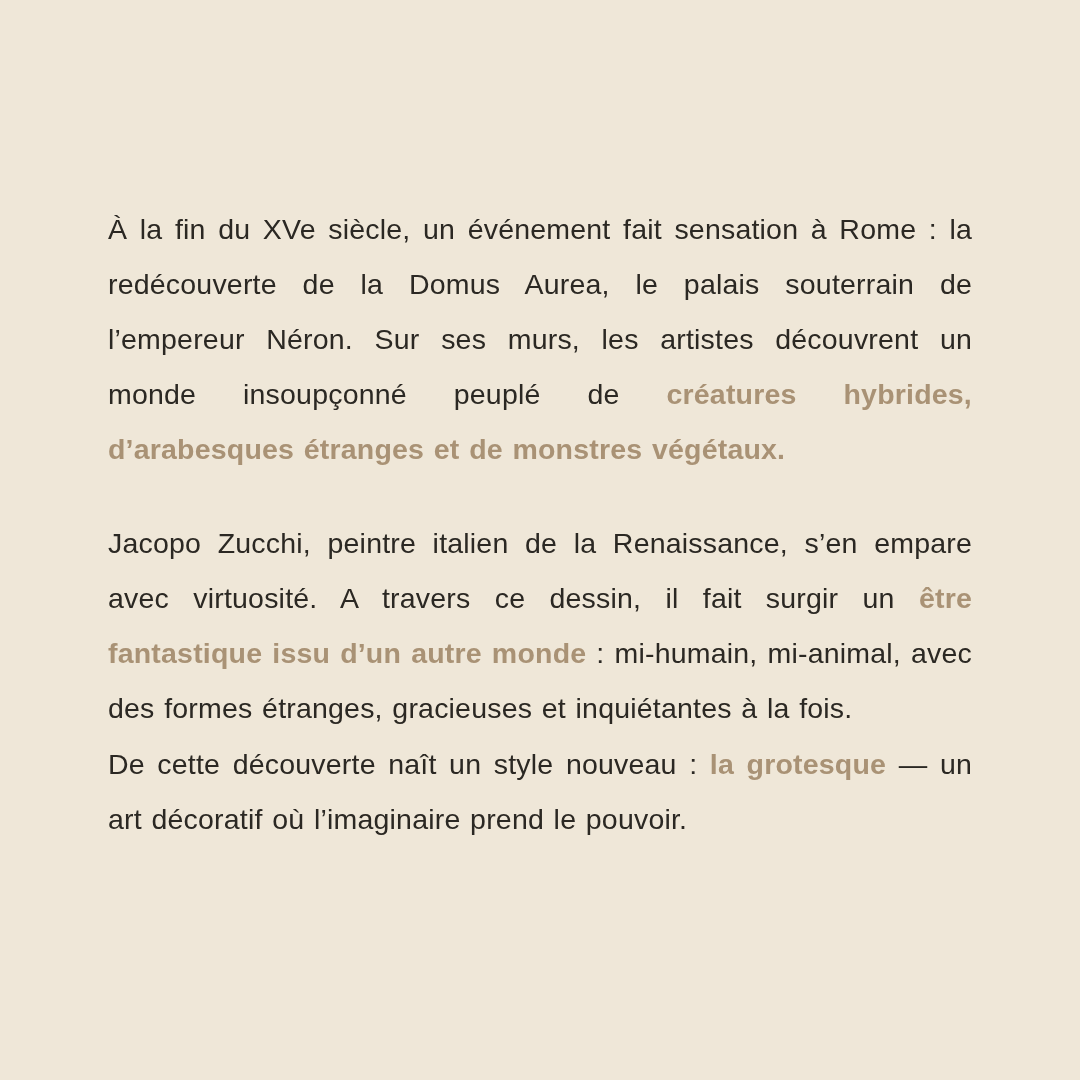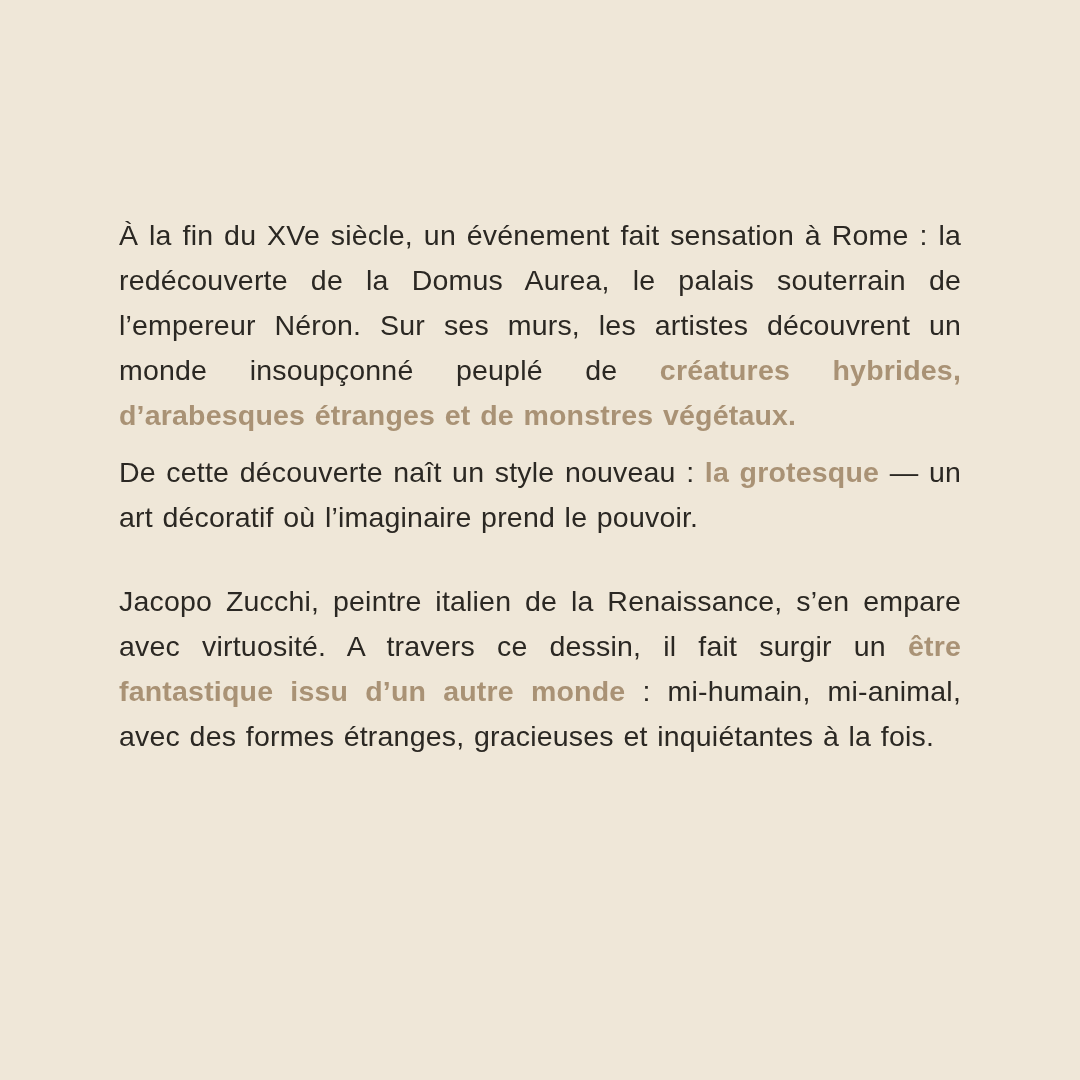--- a/index.html
+++ b/index.html
@@ -17,36 +17,36 @@
     position: relative;
     overflow: hidden;
   }
   .text-block {
     position: absolute;
     left: 107px;
     top: 201px;
     width: 866px;
   }
   .paragraph {
-    margin: 12px;
+    margin: 1px;
     font-size: 28.5px;
-    line-height: 45px;
+    line-height: 55px;
     color: var(--text);
     text-align: justify;
     letter-spacing: 0.2px;
     word-spacing: 1.5px;
   }
   .paragraph.gap-above {
     margin-top: 39px;
   }
   .accent-bold {
     color: var(--accent);
     font-weight: bold;
   }
 </style>
 </head>
 <body>
 
 <main class="text-block">
   <p class="paragraph"><span>À la fin du XVe siècle, un événement fait sensation à Rome : la redécouverte de la Domus Aurea, le palais souterrain de l’empereur Néron. Sur ses murs, les artistes découvrent un monde insoupçonné peuplé de </span><span class="accent-bold">créatures hybrides, d’arabesques étranges et de monstres végétaux.</span></p>
+  <p class="paragraph gap-above"><span>Jacopo Zucchi, peintre italien de la Renaissance, s’en empare avec virtuosité. A travers ce dessin, il fait surgir un </span><span class="accent-bold">être fantastique issu d’un autre monde</span><span> : mi-humain, mi-animal, avec des formes étranges, gracieuses et inquiétantes à la fois.</span></p>
   <p class="paragraph"><span>De cette découverte naît un style nouveau : </span><span class="accent-bold">la grotesque</span><span> — un art décoratif où l’imaginaire prend le pouvoir.</span></p>
-  <p class="paragraph gap-above"><span>Jacopo Zucchi, peintre italien de la Renaissance, s’en empare avec virtuosité. A travers ce dessin, il fait surgir un </span><span class="accent-bold">être fantastique issu d’un autre monde</span><span> : mi-humain, mi-animal, avec des formes étranges, gracieuses et inquiétantes à la fois.</span></p>
 </main>
 
 </body></html>

